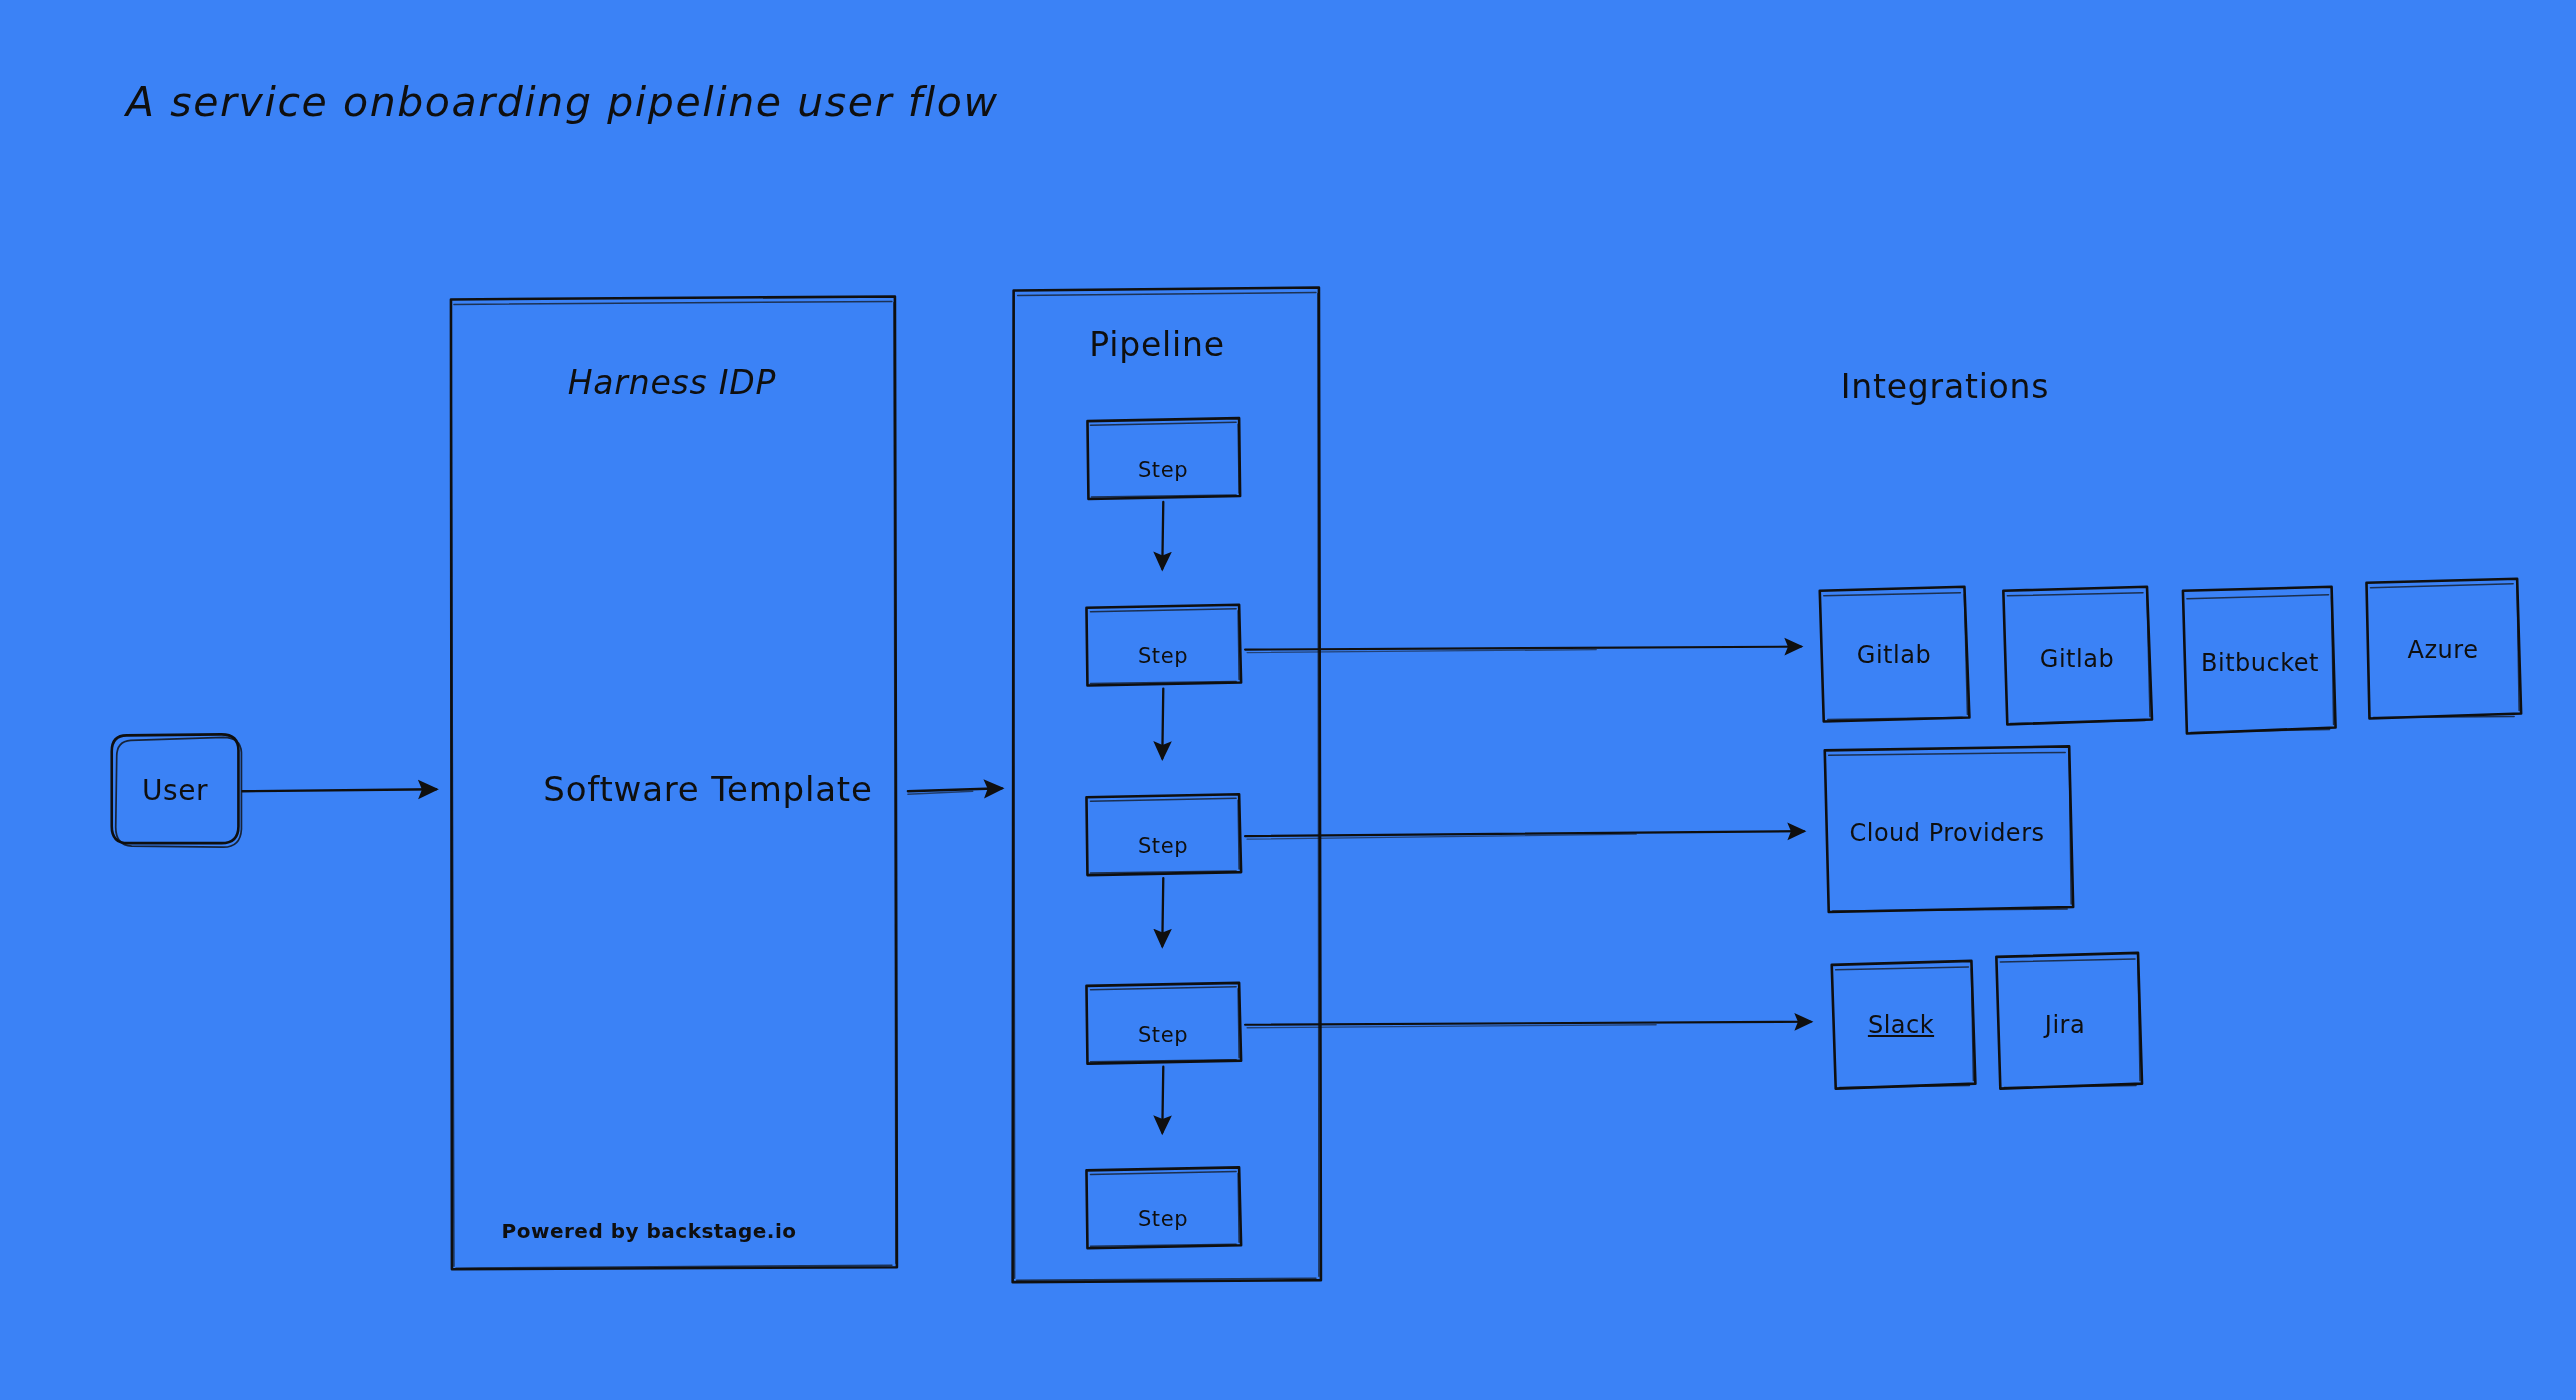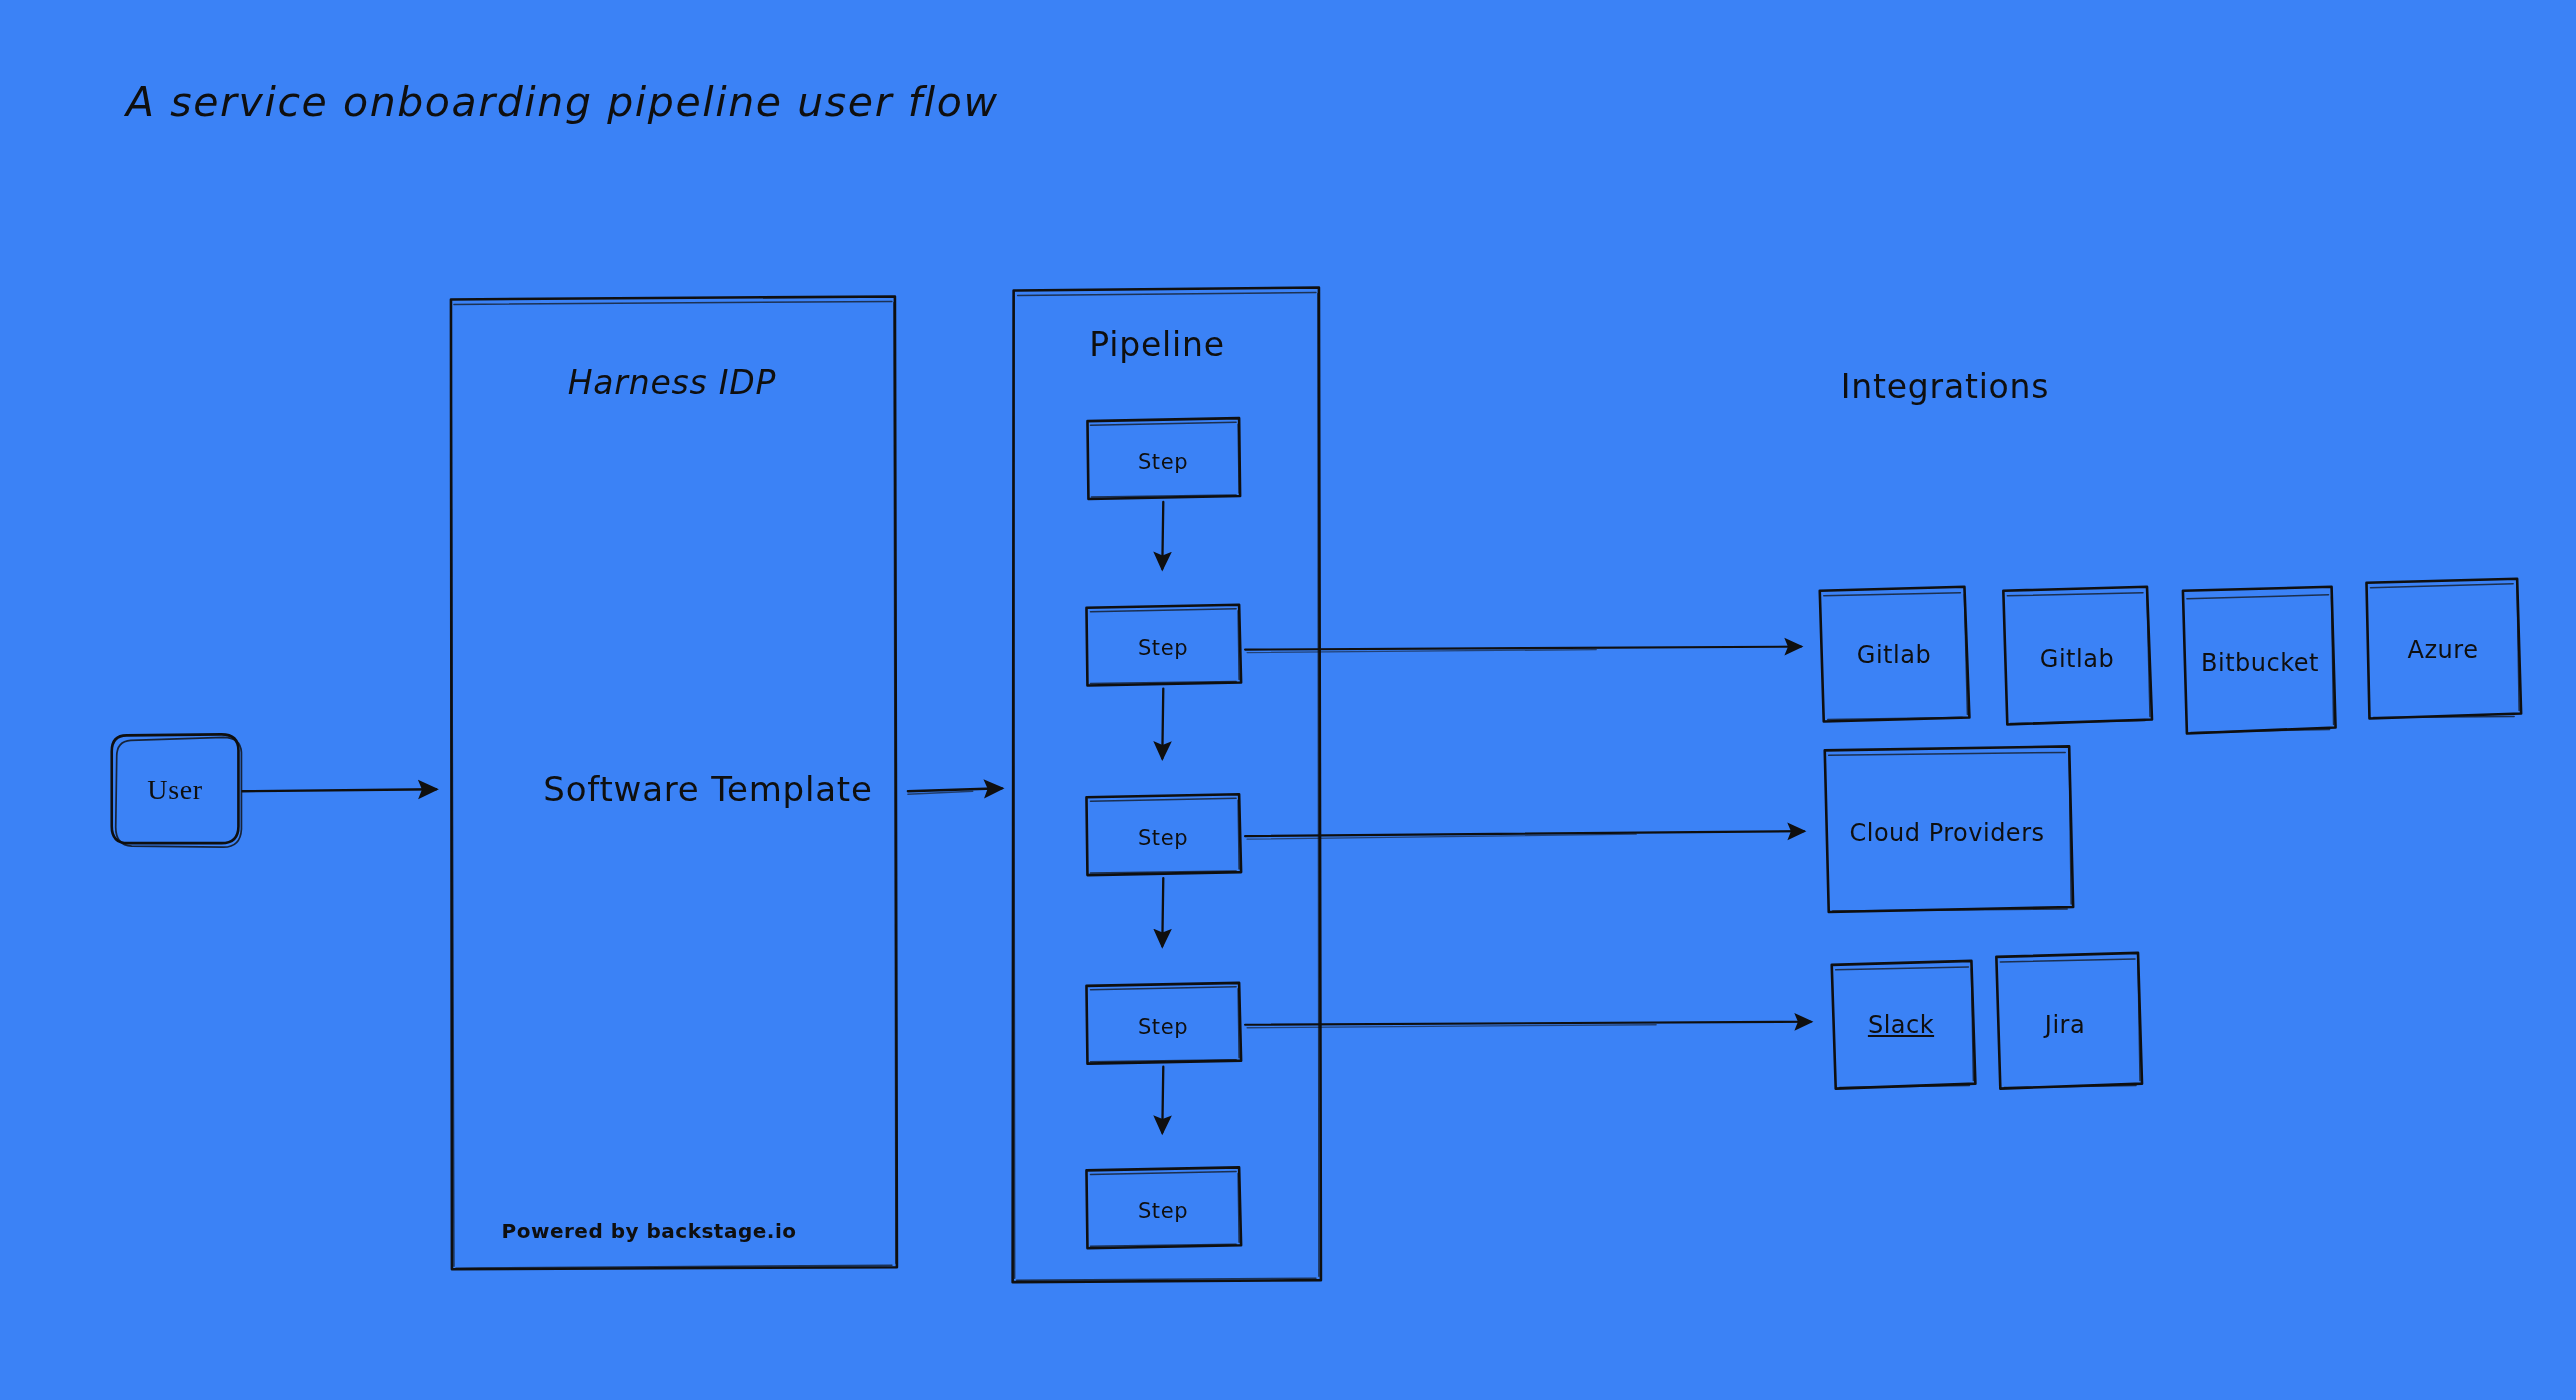--- a/index.html
+++ b/index.html
@@ -47,33 +47,33 @@
     font-size: 33px;
     letter-spacing: 0.8px;
   }
   .big-lbl {
     font-size: 34px;
     letter-spacing: 0.8px;
   }
   .step-lbl {
     font-size: 21px;
     letter-spacing: 0.6px;
+    margin-top: 8px;
   }
   .int-lbl {
     font-size: 24px;
     letter-spacing: 0.5px;
   }
   .small-lbl {
     font-size: 20px;
     letter-spacing: 0.5px;
   }
   .user-lbl {
     font-size: 28px;
     letter-spacing: 0.6px;
-    font-family: Liberation Serif, serif;
   }
 </style>
 </head>
 <body>
 
 <div id="canvas">
 
   <svg id="sketch" viewBox="0 0 2582 1404" xmlns="http://www.w3.org/2000/svg">
     <defs>
       <marker id="ah" viewBox="0 0 12 12" refX="10" refY="6" markerWidth="9" markerHeight="9" orient="auto-start-reverse">

